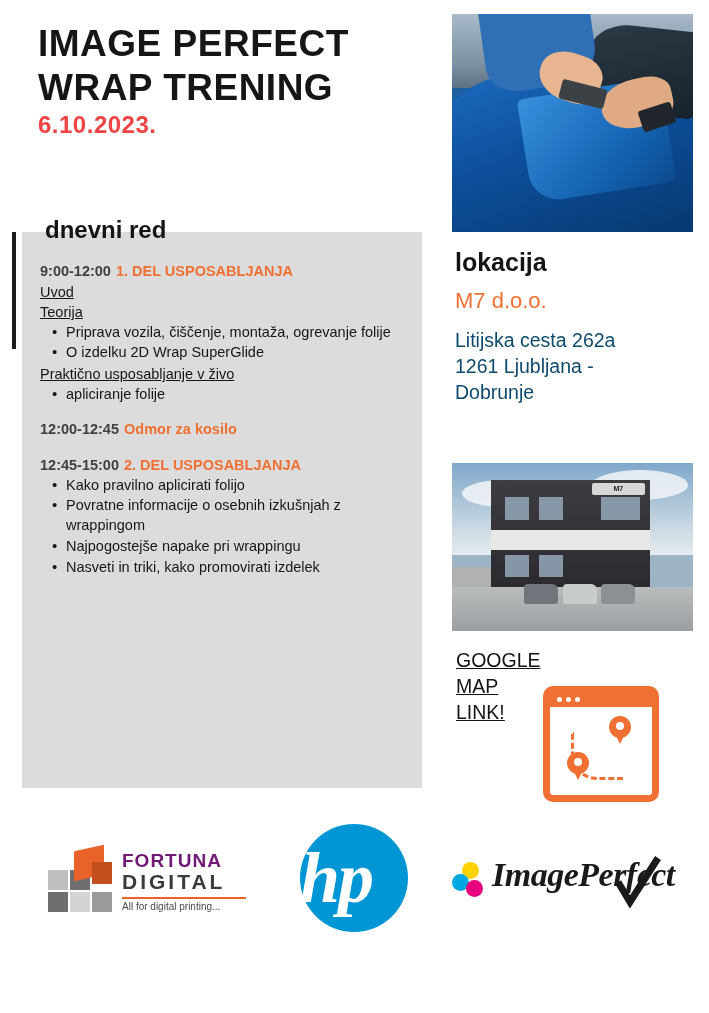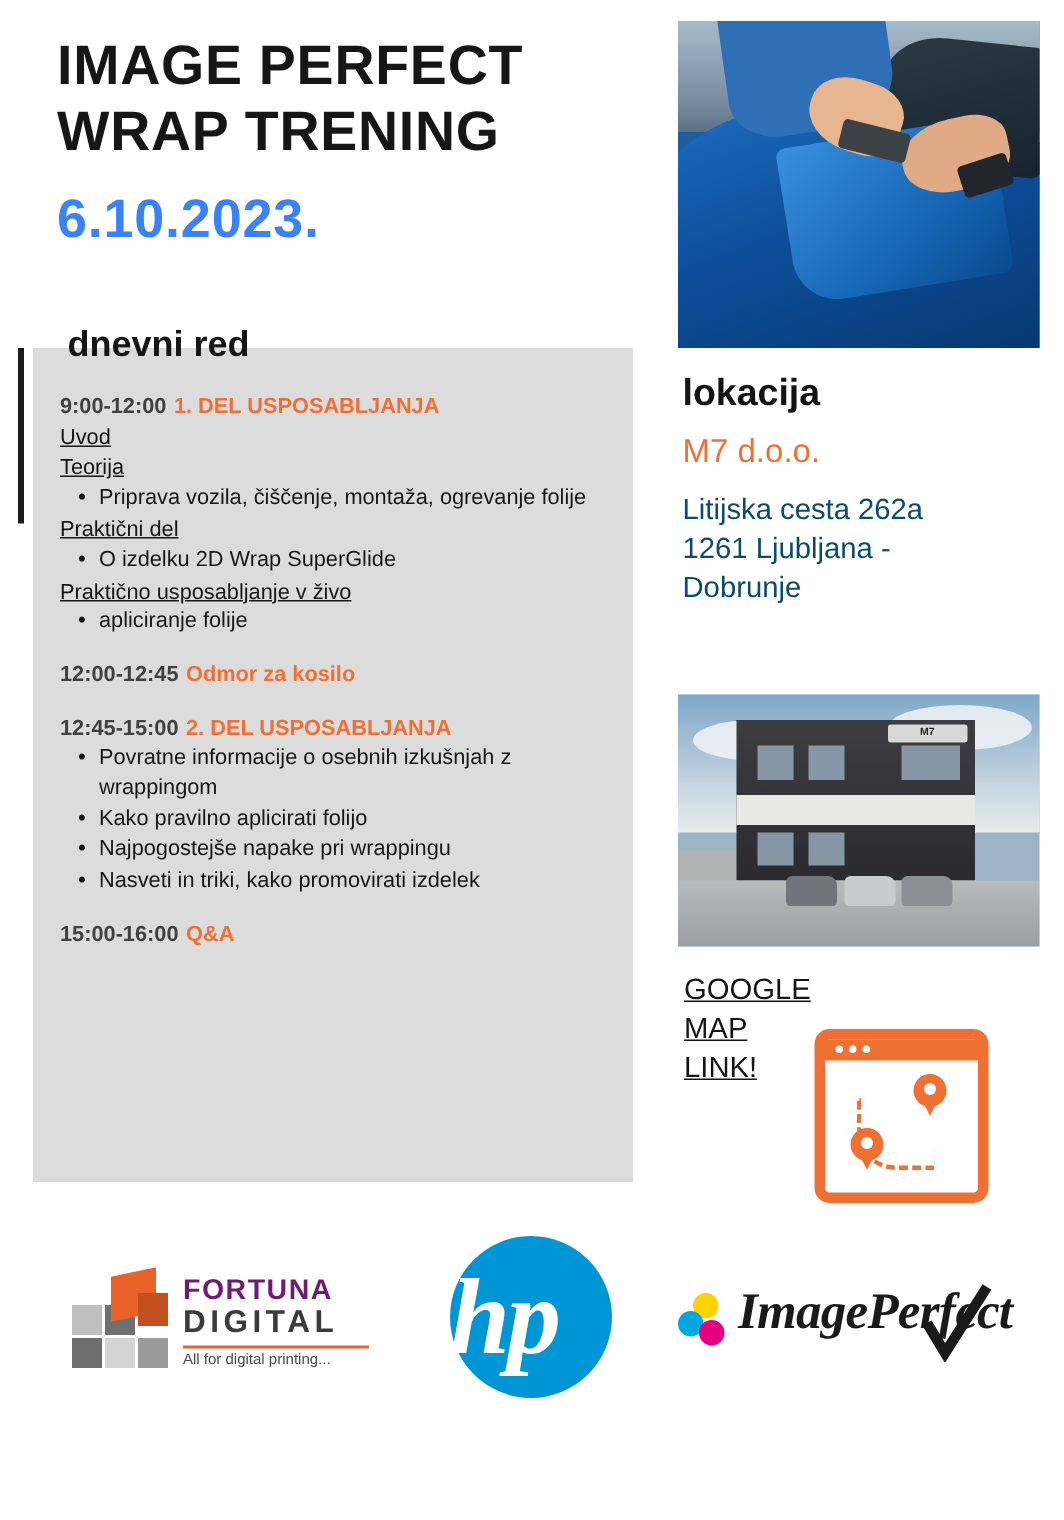--- a/index.html
+++ b/index.html
@@ -27,24 +27,24 @@
   }
   .title-line {
     font-size: 37px;
     font-weight: bold;
     letter-spacing: 0.5px;
     line-height: 1.18;
     color: #161616;
     text-transform: uppercase;
   }
   .title-date {
-    font-size: 36px;
+    font-size: 24px;
     font-weight: bold;
-    color: #3b82f6;
-    margin-top: 16px;
+    color: #ef4444;
+    margin-top: 2px;
     letter-spacing: 0.5px;
   }
 
   
   .hero-photo {
     position: absolute;
     left: 452px;
     top: 14px;
     width: 241px;
     height: 218px;
@@ -395,21 +395,20 @@
 
     <div class="slot">
       <div class="slot-head">
         <span class="slot-time">9:00-12:00</span><span class="slot-label">1. DEL USPOSABLJANJA</span>
       </div>
       <div class="plainline">Uvod</div>
       <div class="plainline">Teorija</div>
       <ul class="bullets">
         <li>Priprava vozila, čiščenje, montaža, ogrevanje folije</li>
       </ul>
-      <div class="plainline">Praktični del</div>
       <ul class="bullets">
         <li>O izdelku 2D Wrap SuperGlide</li>
       </ul>
       <div class="plainline">Praktično usposabljanje v živo</div>
       <ul class="bullets">
         <li>apliciranje folije</li>
       </ul>
     </div>
 
     <div class="gap"></div>
@@ -420,33 +419,30 @@
       </div>
     </div>
 
     <div class="gap"></div>
 
     <div class="slot">
       <div class="slot-head">
         <span class="slot-time">12:45-15:00</span><span class="slot-label">2. DEL USPOSABLJANJA</span>
       </div>
       <ul class="bullets">
+        <li>Kako pravilno aplicirati folijo</li>
         <li>Povratne informacije o osebnih izkušnjah z wrappingom</li>
-        <li>Kako pravilno aplicirati folijo</li>
         <li>Najpogostejše napake pri wrappingu</li>
         <li>Nasveti in triki, kako promovirati izdelek</li>
       </ul>
     </div>
 
     <div class="gap"></div>
 
     <div class="slot">
-      <div class="slot-head">
-        <span class="slot-time">15:00-16:00</span><span class="slot-label">Q&amp;A</span>
-      </div>
     </div>
   </div>
 
   <div class="loc-title">lokacija</div>
   <div class="loc-company">M7 d.o.o.</div>
   <div class="loc-address">
     <div>Litijska cesta 262a</div>
     <div>1261 Ljubljana -</div>
     <div>Dobrunje</div>
   </div>

